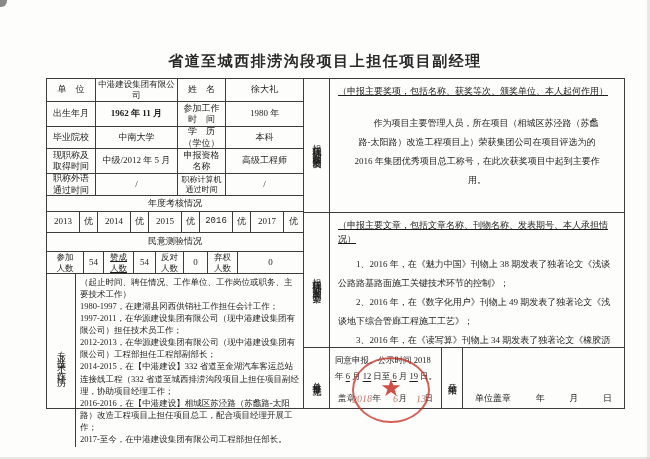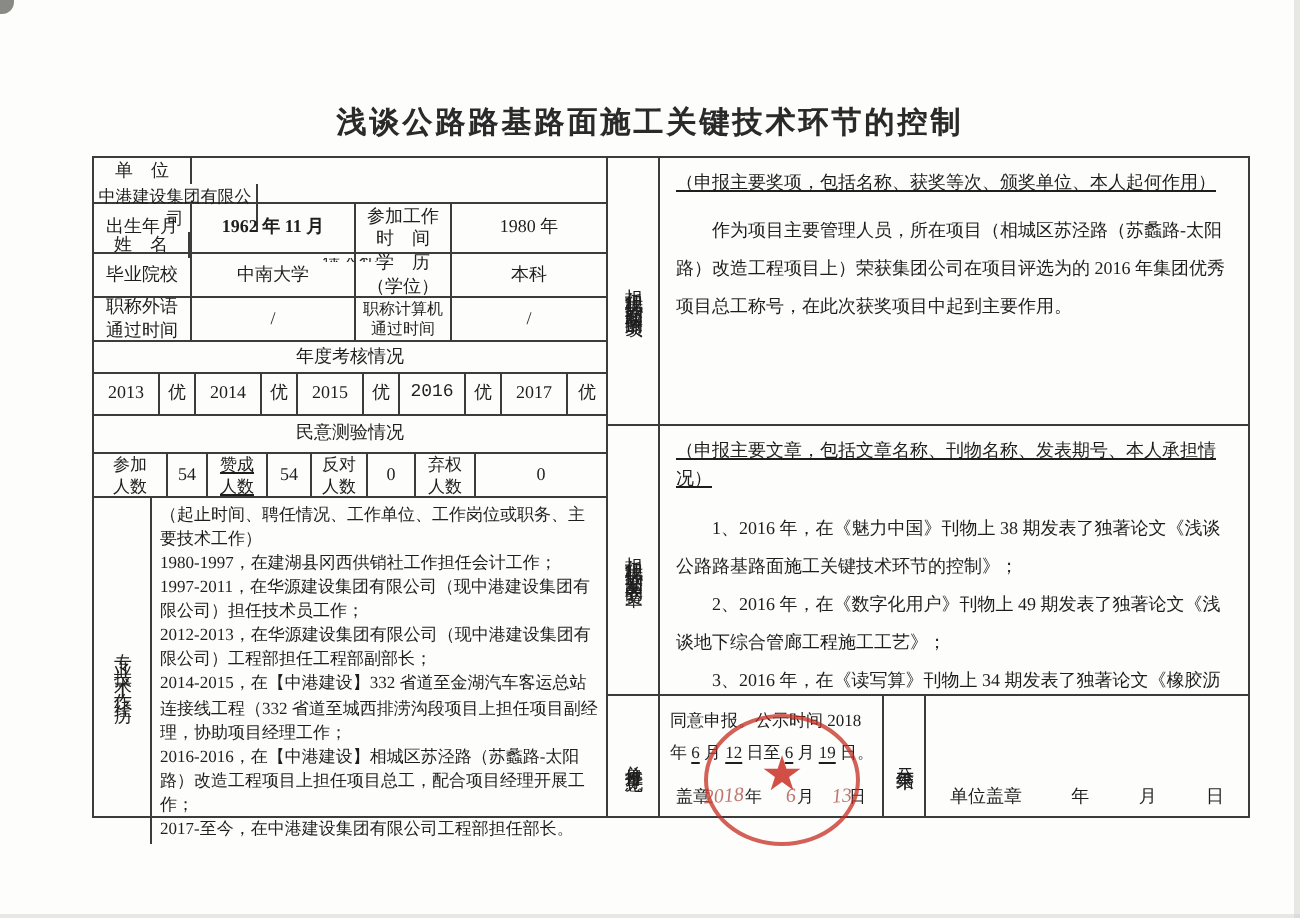--- a/index.html
+++ b/index.html
@@ -21,21 +21,21 @@
   .vcell{display:flex;align-items:center;justify-content:center;}
   .exp-content{flex:1;border-right:none;display:block;text-align:left;
                font-size:8.5px;line-height:1.42;padding:2px 4px;}
   .sec{display:flex;border-bottom:1px solid #3c3c3c;box-sizing:border-box;flex:none;min-height:0;}
   .sec.grow{flex:1;border-bottom:none;}
   .sideLab{width:26px;flex:none;border-right:1px solid #3c3c3c;box-sizing:border-box;
            display:flex;align-items:center;justify-content:center;}
   .sideLab .vtxt{letter-spacing:1.5px;font-size:9px;}
   .secBody{flex:1;min-width:0;padding:5px 8px;text-align:left;display:block;overflow:hidden;}
   .hint{margin:0 0 8px 0;line-height:1.6;text-decoration:underline;}
-  .para{text-indent:2em;line-height:19px;margin:0;}
+  .para{text-indent:2em;line-height:19px;margin:16px;text-align:center;}
   .art{text-indent:2em;line-height:19px;margin:0;}
   .midCell{width:112px;flex:none;border-right:1px solid #3c3c3c;box-sizing:border-box;position:relative;
            font-size:8.5px;text-align:left;}
   .approve{padding:4px 3px 0 5px;line-height:1.9;}
   .u{text-decoration:underline;text-underline-offset:2px;}
   .stampline{position:absolute;left:0;right:0;bottom:4px;display:flex;
              justify-content:space-between;padding:0 8px;}
   .resCol{width:21px;flex:none;border-right:1px solid #3c3c3c;box-sizing:border-box;
           display:flex;align-items:center;justify-content:center;}
   .resCell{flex:1;min-width:0;position:relative;}
@@ -53,27 +53,27 @@
   .bottom-shade{position:absolute;left:0;bottom:0;width:100%;height:2px;background:#d2d2cc;opacity:.5;}
 </style>
 </head>
 <body>
 
 <div class="sheet">
   <div class="corner-mark"></div>
   <div class="edge-shade"></div>
   <div class="bottom-shade"></div>
 
-  <div class="title">浅谈公路路基路面施工关键技术环节的控制</div>
+  <div class="title">省道至城西排涝沟段项目上担任项目副经理</div>
 
   <div class="tbl">
 
     <div class="colL">
 
-      <div class="row" style="height:23px;flex-direction:column;">
+      <div class="row" style="height:23px;">
         <div class="cell" style="width:49px;">单　位</div>
         <div class="cell pre" style="width:82px;font-size:8.5px;">中港建设集团有限公司</div>
         <div class="cell" style="width:48px;">姓　名</div>
         <div class="cell last">徐大礼</div>
       </div>
 
       <div class="row" style="height:25px;">
         <div class="cell" style="width:49px;">出生年月</div>
         <div class="cell" style="width:82px;font-weight:bold;">1962 年 11 月</div>
         <div class="cell pre" style="width:48px;">参加工作
@@ -82,20 +82,28 @@
       </div>
 
       <div class="row" style="height:22px;">
         <div class="cell" style="width:49px;">毕业院校</div>
         <div class="cell" style="width:82px;">中南大学</div>
         <div class="cell pre" style="width:48px;">学　历
 （学位）</div>
         <div class="cell last">本科</div>
       </div>
 
+      <div class="row" style="height:25px;">
+        <div class="cell pre" style="width:49px;">现职称及
+取得时间</div>
+        <div class="cell" style="width:82px;">中级/2012 年 5 月</div>
+        <div class="cell pre" style="width:48px;">申报资格
+名称</div>
+        <div class="cell last">高级工程师</div>
+      </div>
 
       <div class="row" style="height:22px;">
         <div class="cell pre" style="width:49px;">职称外语
 通过时间</div>
         <div class="cell" style="width:82px;">/</div>
         <div class="cell pre" style="width:48px;font-size:8px;">职称计算机
 通过时间</div>
         <div class="cell last">/</div>
       </div>
 

